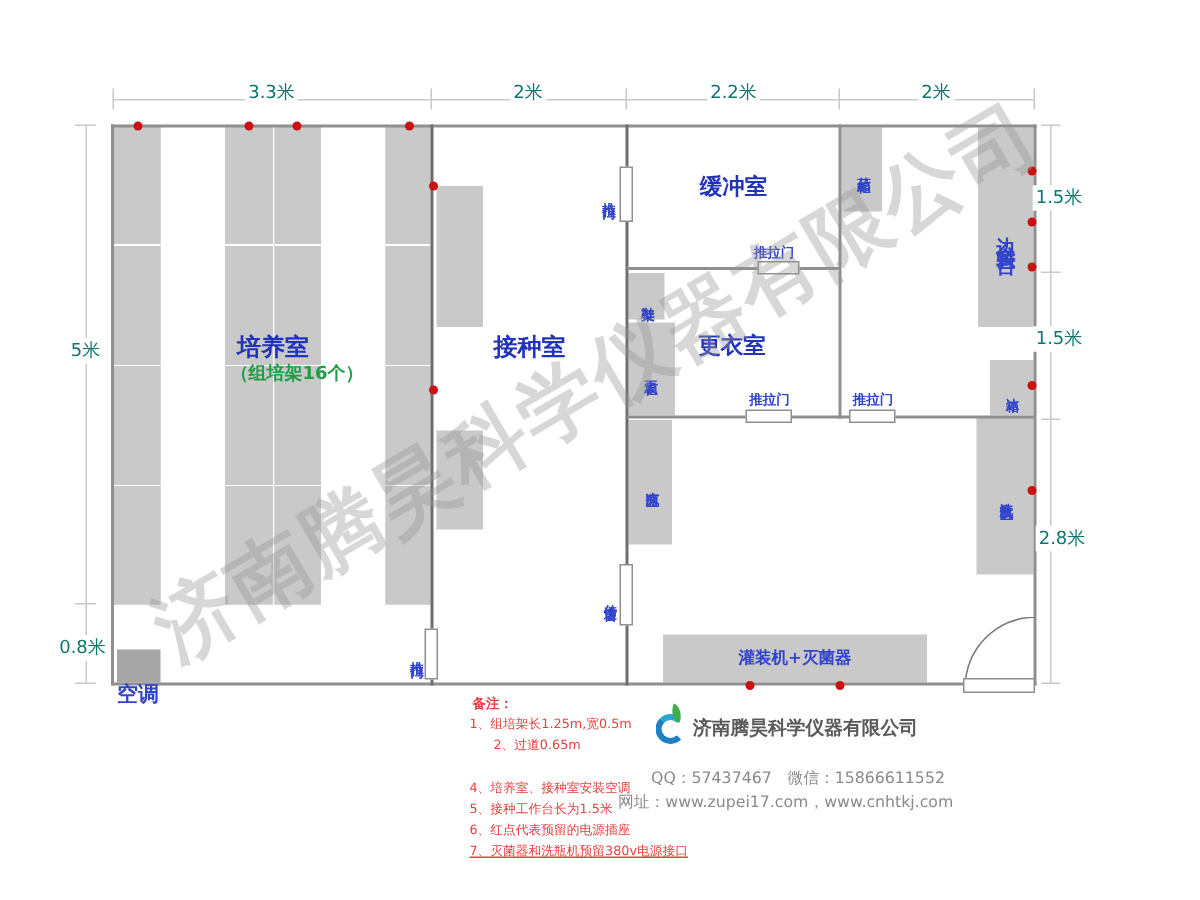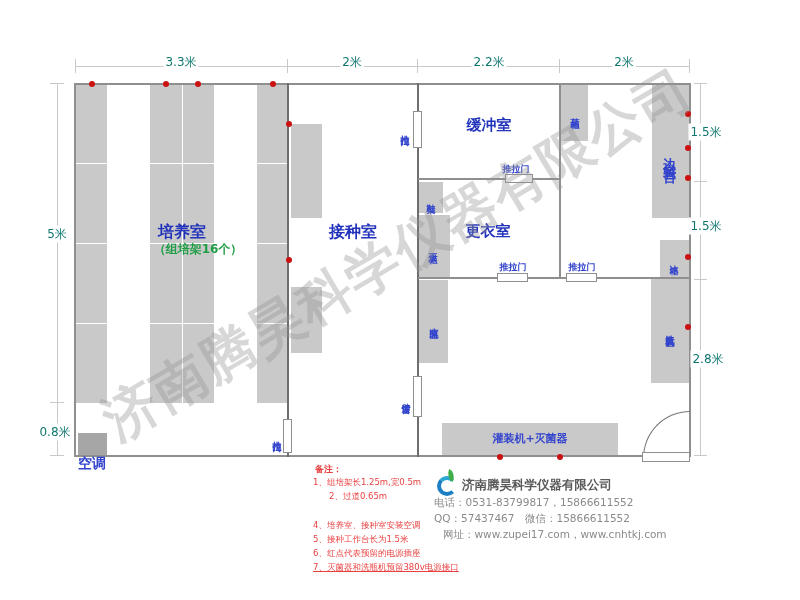--- a/index.html
+++ b/index.html
@@ -158,17 +158,16 @@
   <div class="note-item" style="left:313px;top:520px;">4、培养室、接种室安装空调</div>
   <div class="note-item" style="left:313px;top:534px;">5、接种工作台长为1.5米</div>
   <div class="note-item" style="left:313px;top:548px;">6、红点代表预留的电源插座</div>
   <div class="note-item" style="left:313px;top:562px;text-decoration:underline;">7、灭菌器和洗瓶机预留380v电源接口</div>
 
   <div id="logo">
     <div class="ring"></div>
     <div class="leaf"></div>
   </div>
   <div class="co-name" style="left:462px;top:477px;">济南腾昊科学仪器有限公司</div>
-  <div class="co-line" style="left:434px;top:496px;">电话：0531-83799817，15866611552</div>
   <div class="co-line" style="left:434px;top:512px;">QQ：57437467　微信：15866611552</div>
-  <div class="co-line" style="left:443px;top:528px;">网址：www.zupei17.com，www.cnhtkj.com</div>
+  <div class="co-line" style="left:412px;top:528px;">网址：www.zupei17.com，www.cnhtkj.com</div>
 
 </div>
 
 </body></html>

